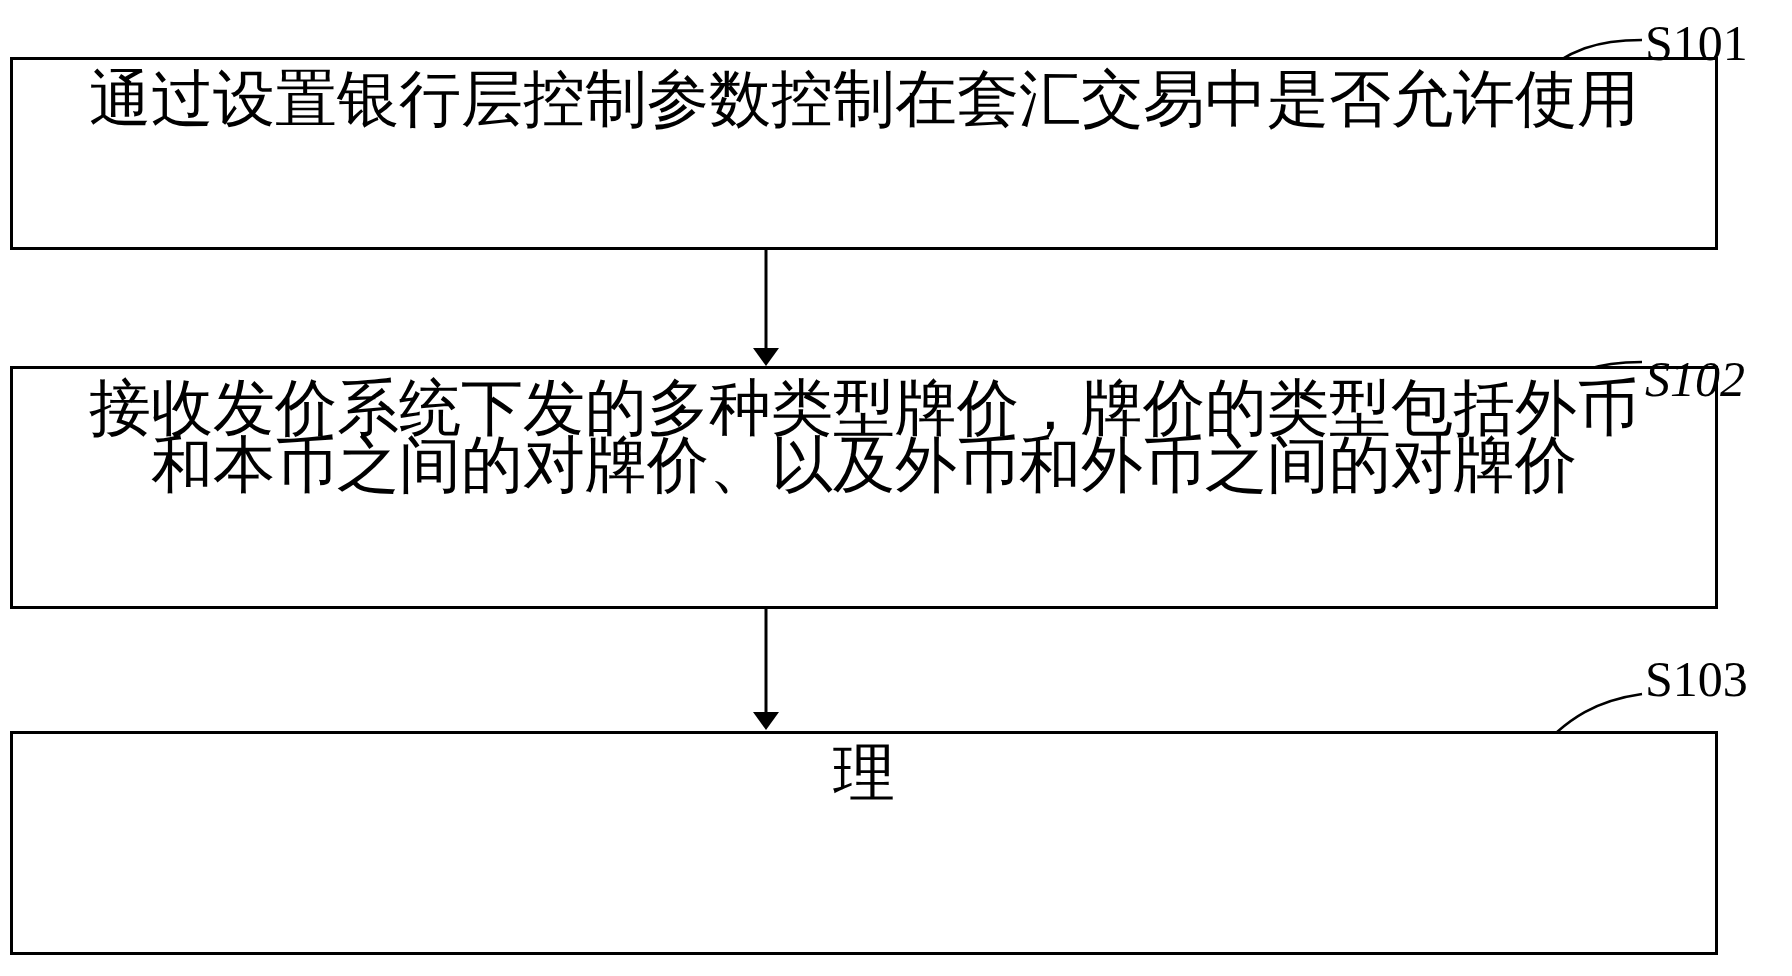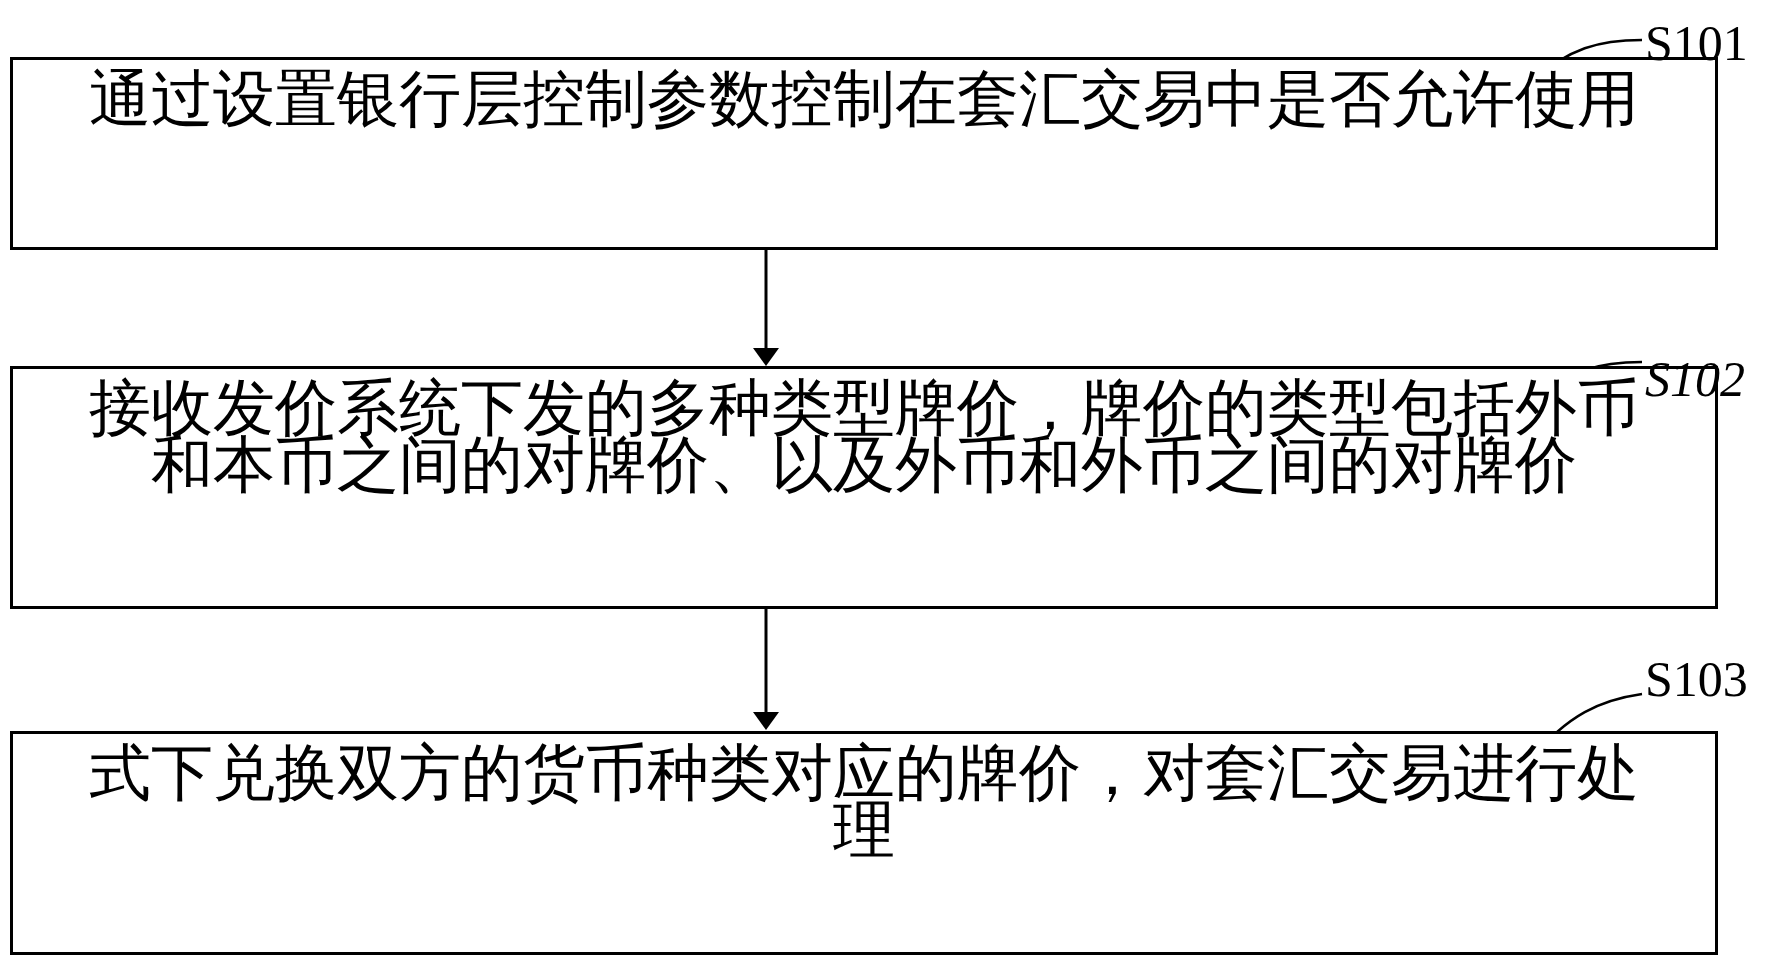--- a/index.html
+++ b/index.html
@@ -82,18 +82,17 @@
   </div>
   <div class="step-label label-1">S101</div>
 
   <div class="step-box box-2">
     <div class="text-line">接收发价系统下发的多种类型牌价，牌价的类型包括外币</div>
     <div class="text-line">和本币之间的对牌价、以及外币和外币之间的对牌价</div>
   </div>
   <div class="step-label label-2">S102</div>
 
   <div class="step-box box-3">
-    <div class="text-line">式下兑换双方的货币种类对应的牌价，对套汇交易进行处</div>
     <div class="text-line">理</div>
   </div>
   <div class="step-label label-3">S103</div>
 
 </div>
 
 </body></html>

